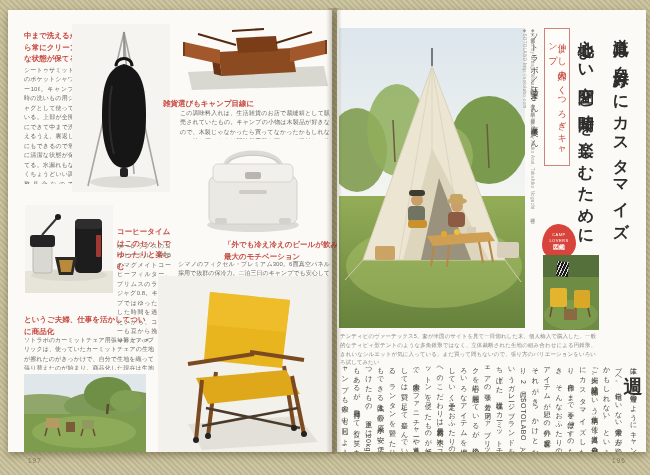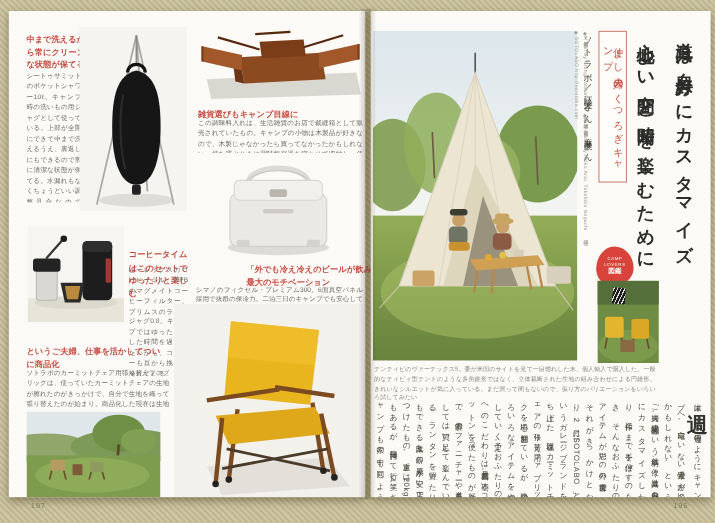--- a/index.html
+++ b/index.html
@@ -75,21 +75,21 @@
         <polygon points="8,46 144,40 148,60 12,64" fill="#c9c7c1" opacity=".7"></polygon>
         <polygon points="38,26 112,22 116,46 42,50" fill="#8c4a20"></polygon>
         <polygon points="38,26 42,50 34,48 31,25" fill="#6b3414"></polygon>
         <polygon points="4,16 40,24 40,38 4,30" fill="#a2582a"></polygon>
         <polygon points="146,14 110,22 110,36 146,28" fill="#a2582a"></polygon>
         <polygon points="56,12 96,10 98,25 58,27" fill="#7a3d18"></polygon>
         <path d="M18 8 L56 19 M132 6 L96 17 M52 5 L84 3" stroke="#54290f" stroke-width="2" fill="none"></path>
         <path d="M4 16 L4 30 M146 14 L146 28" stroke="#7a3c18" stroke-width="2"></path>
       </svg>
     </div>
-    <div class="abs red-h" style="left:172px;top:88px;width:169px;">雑貨選びもキャンプ目線に</div>
+    <div class="abs red-h" style="left:155px;top:88px;width:169px;">雑貨選びもキャンプ目線に</div>
     <div class="abs body-t" style="left:172px;top:99px;width:150px;height:30px;">この調味料入れは、生活雑貨のお店で裁縫箱として販売されていたもの。キャンプの小物は木製品が好きなので、木製じゃなかったら買ってなかったかもしれない。持ち運ぶときは調味料容器を寝かせて収納し、使用時は立てて並べる。左右2段ずつのスペースに調味料などを重ねて整理している</div>
 
     <div class="abs photo" style="left:187px;top:132px;width:116px;height:92px;">
       <svg viewBox="0 0 116 92" width="116" height="92">
         <rect width="116" height="92" fill="#fbfaf6"></rect>
         <ellipse cx="58" cy="83" rx="46" ry="7" fill="#dddbd5"></ellipse>
         <path d="M30 26 C30 6 86 6 86 26" stroke="#dcdad5" stroke-width="5" fill="none"></path>
         <path d="M30 26 C30 9 86 9 86 26" stroke="#c7c5c0" stroke-width="1" fill="none"></path>
         <rect x="14" y="34" width="88" height="48" rx="7" fill="#ebe9e4" stroke="#d2d0ca"></rect>
         <rect x="18" y="22" width="80" height="18" rx="5" fill="#f1f0ec" stroke="#d8d6d1"></rect>

